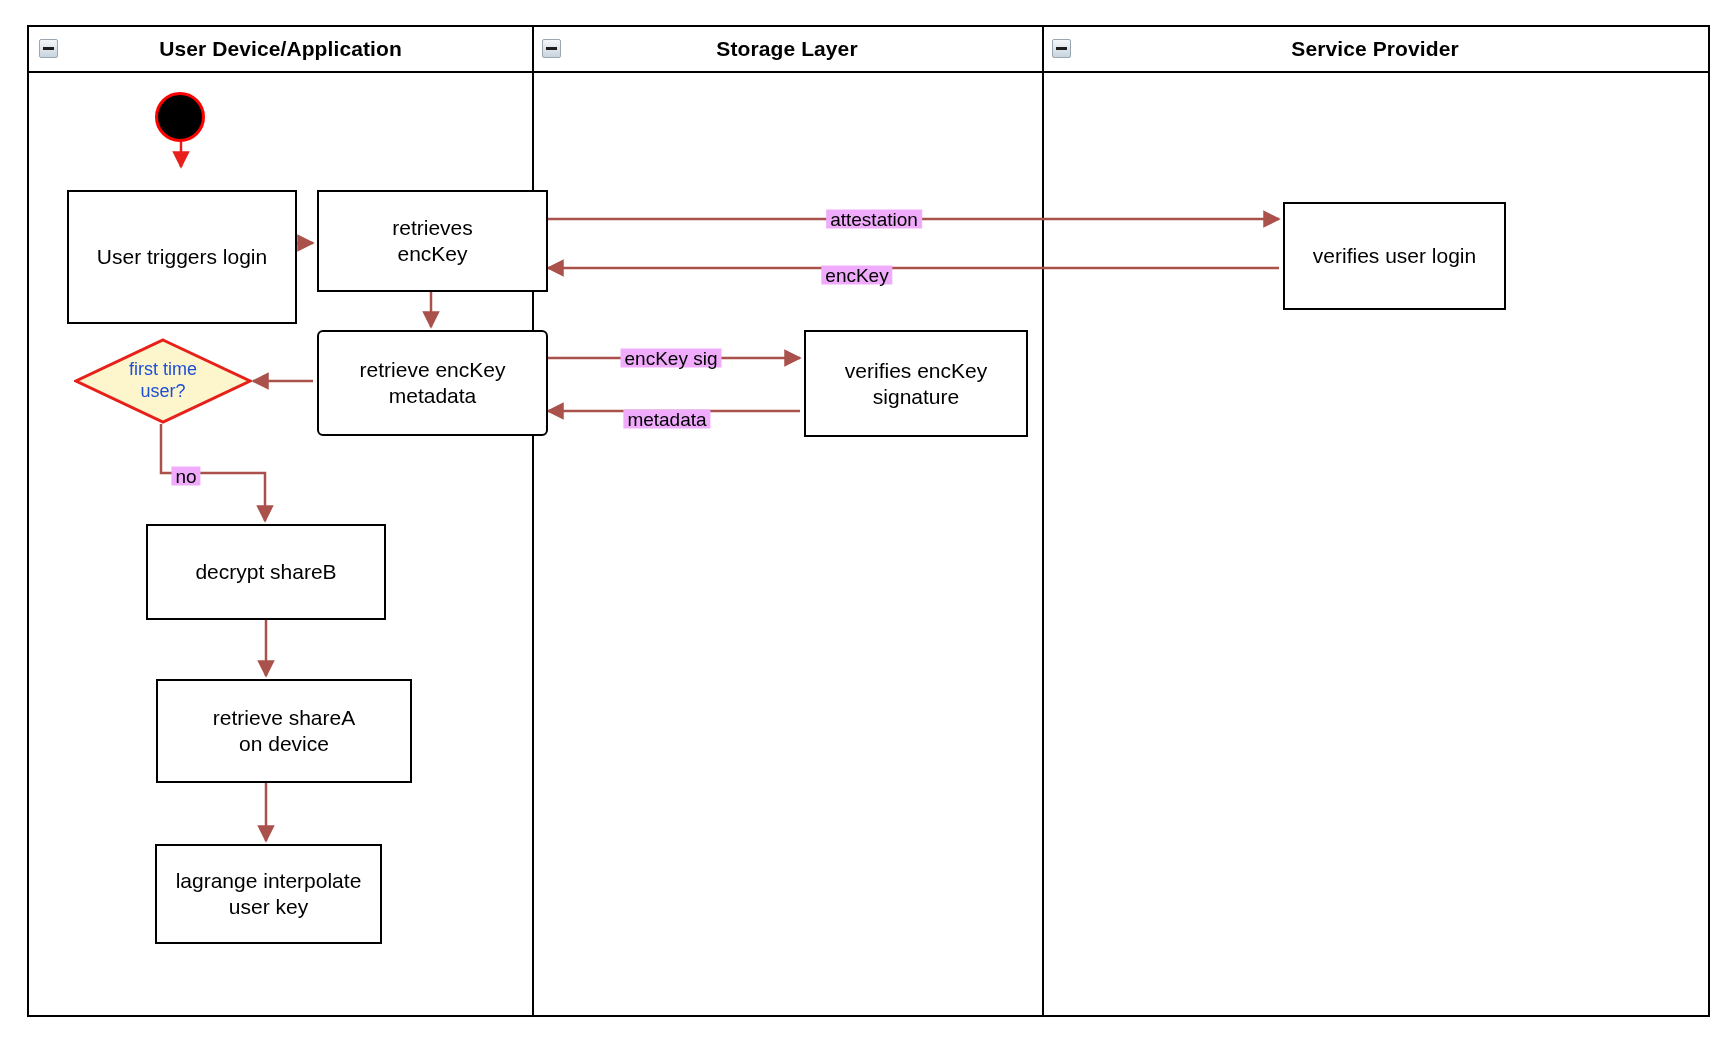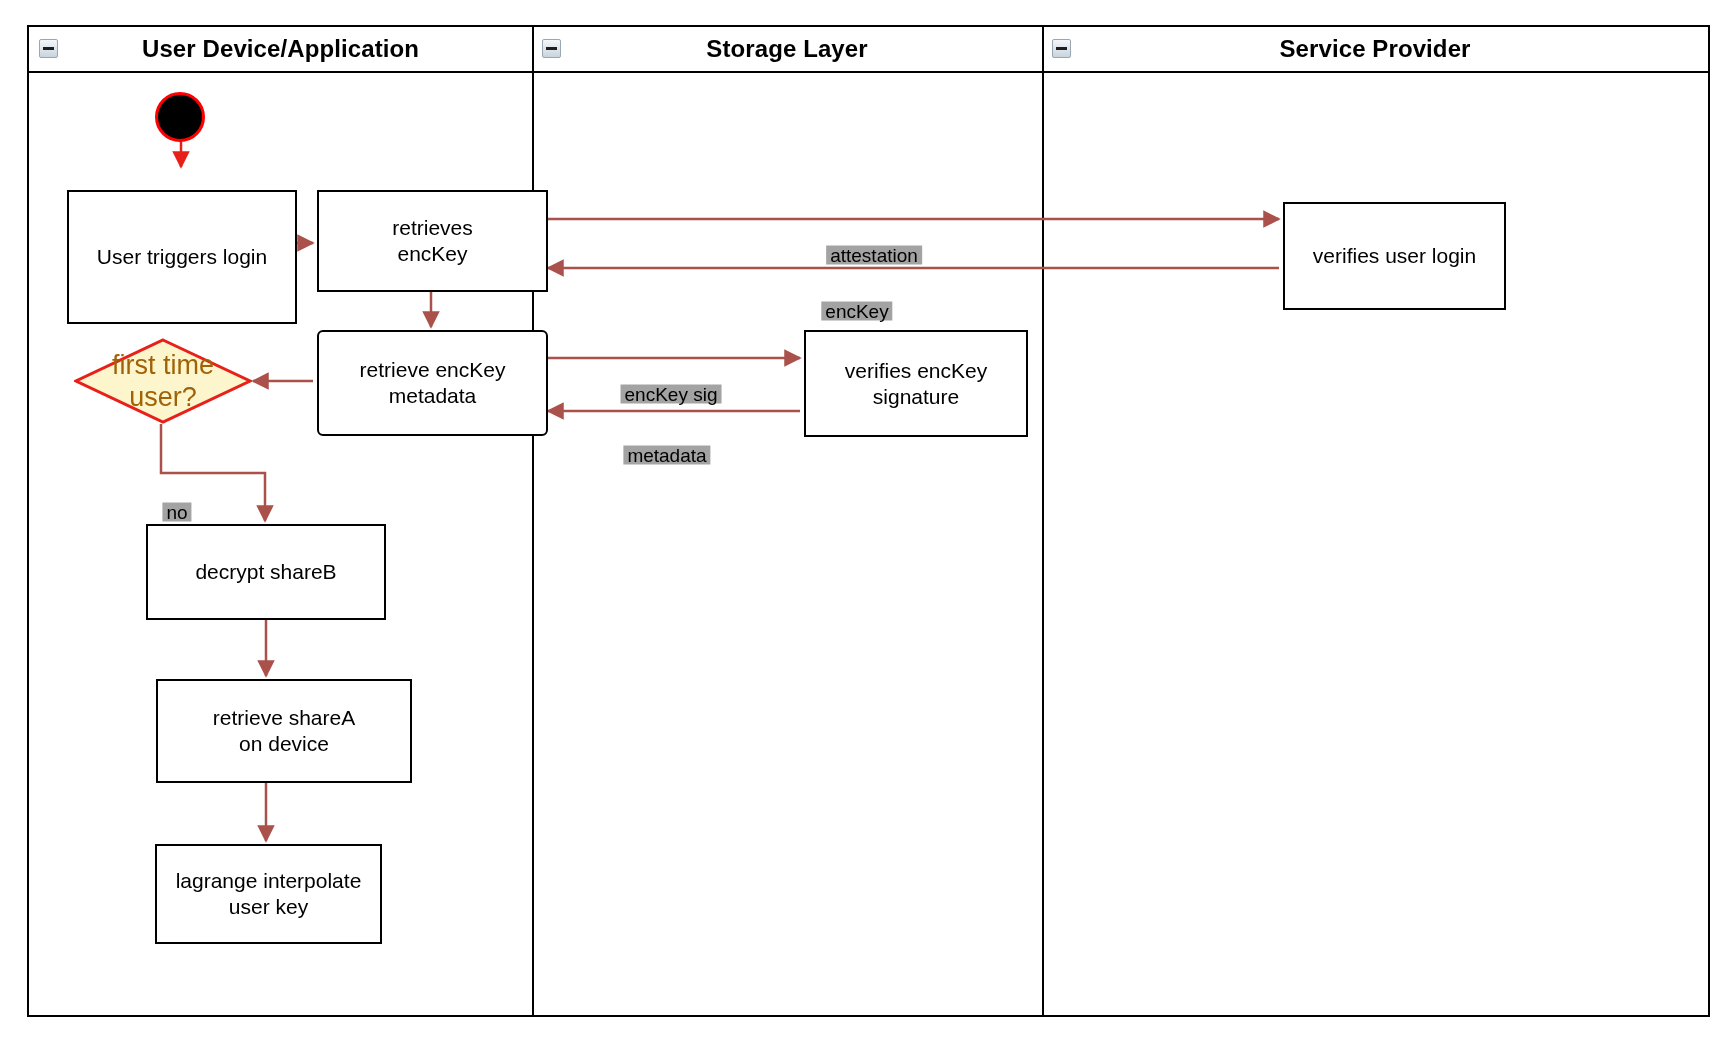--- a/index.html
+++ b/index.html
@@ -36,21 +36,21 @@
     position: absolute;
     top: 0;
     height: 46px;
     box-sizing: border-box;
     border-bottom: 2px solid #000000;
     display: flex;
     align-items: center;
     justify-content: center;
   }
   .lane-title {
-    font-size: 24px;
+    font-size: 21px;
     font-weight: bold;
     color: #000000;
     letter-spacing: 0.1px;
   }
   .collapse-icon {
     position: absolute;
     left: 10px;
     top: 12px;
     width: 19px;
     height: 19px;
@@ -99,45 +99,44 @@
     justify-content: center;
   }
   .decision svg {
     position: absolute;
     left: 0;
     top: 0;
   }
   .decision .decision-label {
     position: relative;
     z-index: 2;
-    font-size: 27px;
+    font-size: 18px;
     line-height: 1.2;
     text-align: center;
-    color: #a16207;
+    color: #1d4ed8;
     white-space: pre-line;
   }
   
   .edge-layer {
     position: absolute;
     left: 0;
     top: 0;
     width: 1732px;
     height: 1038px;
     pointer-events: none;
   }
   .edge-label {
     position: absolute;
     font-size: 19px;
     color: #000000;
-    background: #a3a3a3;
+    background: #f0abfc;
     padding: 0 4px;
     white-space: nowrap;
     transform: translate(-50%, -50%);
     line-height: 1;
-    margin-top: 36px;
   }
 </style>
 </head>
 <body>
 
 <div id="canvas">
 
   <div class="pool">
 
     <div class="lane-header" style="left:0px; width:503px;">
@@ -216,21 +215,21 @@
   </svg>
 
   <div class="edge-label" style="left:874px; top:219px;">attestation</div>
 
   <div class="edge-label" style="left:857px; top:275px;">encKey</div>
 
   <div class="edge-label" style="left:671px; top:358px;">encKey sig</div>
 
   <div class="edge-label" style="left:667px; top:419px;">metadata</div>
 
-  <div class="edge-label" style="left:177px; top:476px;">no</div>
+  <div class="edge-label" style="left:186px; top:476px;">no</div>
 
   <div class="start-node" style="left:155px; top:92px; width:50px; height:50px;"></div>
 
   <div class="node" style="left:67px; top:190px; width:230px; height:134px;">User triggers login</div>
 
   <div class="node" style="left:317px; top:190px; width:231px; height:102px;">retrieves
 encKey</div>
 
   <div class="node" style="left:317px; top:330px; width:231px; height:106px;border-radius:6px;">retrieve encKey
 metadata</div>

